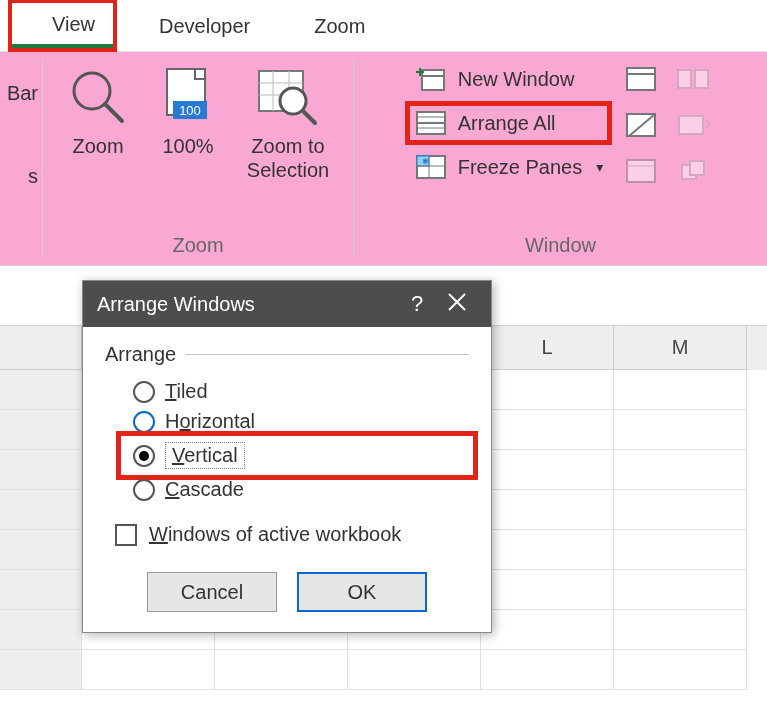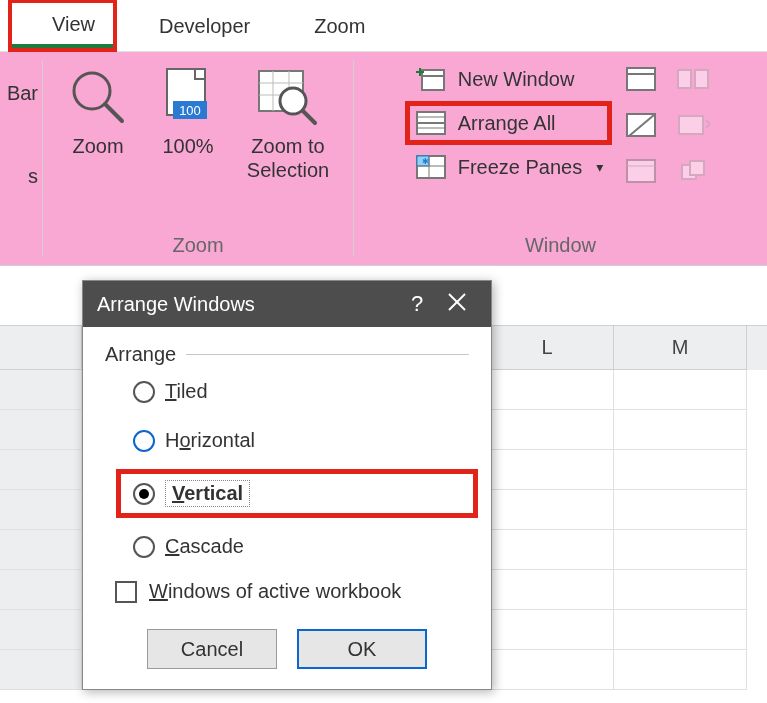--- a/index.html
+++ b/index.html
@@ -166,34 +166,33 @@
   .titlebar .t-help { width: 40px; text-align: center; font-size: 22px; }
   .titlebar .t-close { width: 40px; text-align: center; }
   .dialog-body { padding: 16px 22px 20px 22px; }
   .fieldset-label {
     display: flex;
     align-items: center;
     margin-bottom: 14px;
   }
   .fieldset-label span { padding-right: 10px; }
   .fieldset-label .line { flex:1; height:1px; background:#c8c8c8; }
-  .radio-list { padding-left: 28px; display:flex; flex-direction:column; gap:26px;justify-content:flex-end; }
+  .radio-list { padding-left: 28px; display:flex; flex-direction:column; gap:7px;justify-content:flex-end; }
   .radio-item { display:flex; align-items:center; gap:10px; }
   .radio {
     width: 22px; height: 22px; border: 2px solid #555; border-radius: 50%;
     display:flex; align-items:center; justify-content:center; flex:0 0 auto;
   }
   .radio.blue { border-color: #0a66d0; }
   .radio .dot { width: 10px; height:10px; background:#000; border-radius:50%; }
   .radio-item.selected-box {
     outline: 5px solid #e2231a;
     outline-offset: 4px;
     padding: 2px 8px;
     margin-left: -8px;
-    font-weight: bold;
   }
   .radio-item .lbl.dotted { border: 1px dotted #888; padding: 1px 6px; }
   .ul { text-decoration: underline; text-decoration-style: solid; }
   .check-row {
     display:flex; align-items:center; gap:12px;
     margin: 22px 0 0 10px;
     text-align: center;
   }
   .checkbox {
     width: 22px; height:22px; border: 2px solid #555; flex:0 0 auto;

